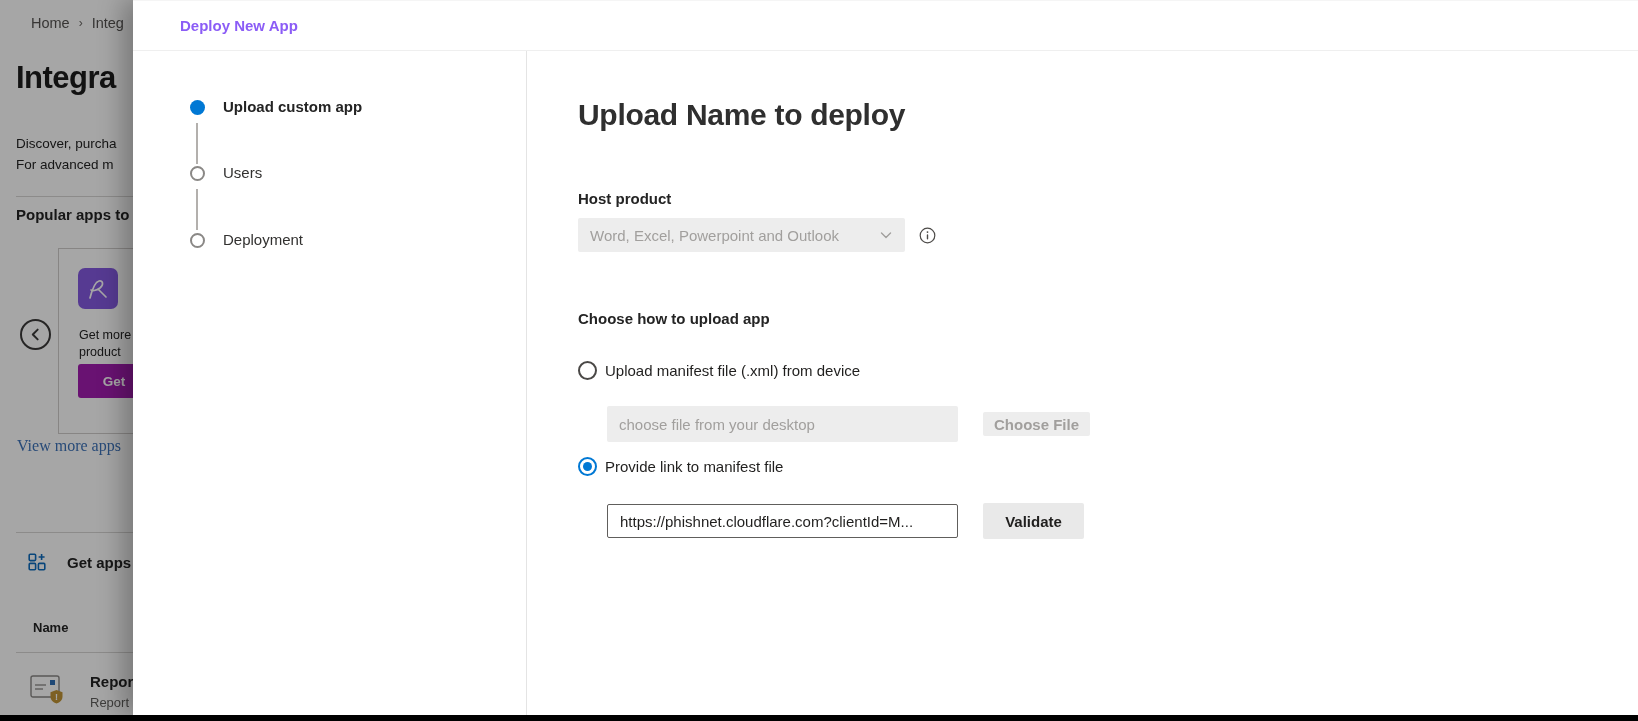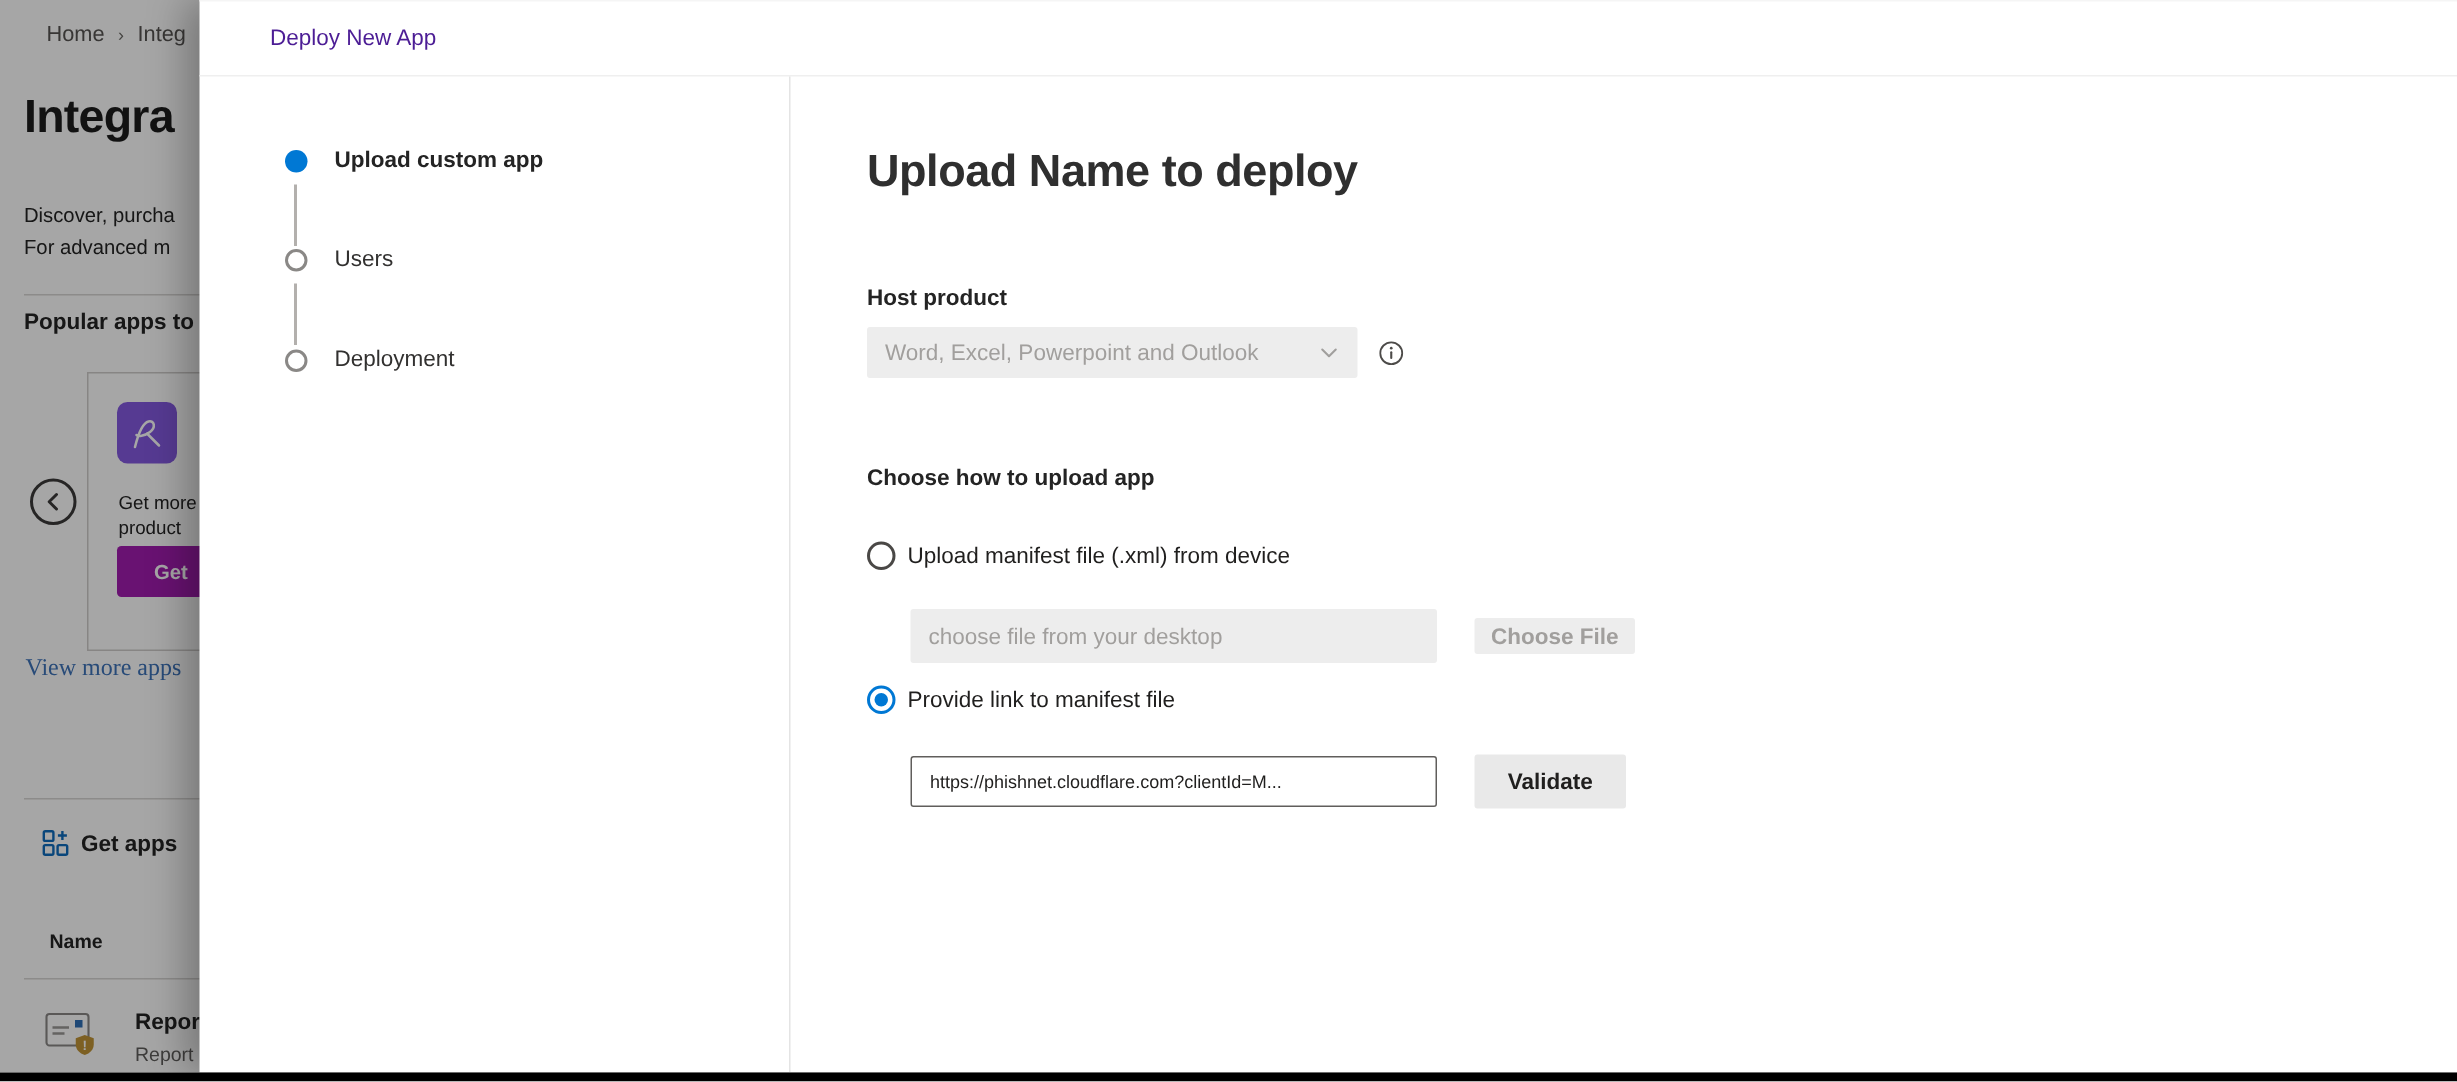--- a/index.html
+++ b/index.html
@@ -31,37 +31,37 @@
                   align-items:center; justify-content:center; }
   .adobe-tile { position:absolute; left:78px; top:268px; width:40px; height:41px; border-radius:7px;
                 background:#855ae0; display:flex; align-items:center; justify-content:center; }
   .bd-card-text { position:absolute; left:79px; top:327px; font-size:12.5px; line-height:17px;
                   color:#242424; white-space:nowrap; }
   .get-btn { position:absolute; left:78px; top:364px; width:72px; height:34px; border-radius:3px;
              background:#a21caf; color:#fff; font-size:13.5px; font-weight:700; border:none;
              display:flex; align-items:center; justify-content:center; }
   .view-more { position:absolute; left:17px; top:437px; font-family:"Liberation Serif", serif;
                font-size:16px; color:#3e73b9; text-decoration:none; white-space:nowrap; }
-  .getapps-row { position:absolute; left:28px; top:553px; display:flex; align-items:center; gap:8px; }
+  .getapps-row { position:absolute; left:28px; top:553px; display:flex; align-items:center; gap:21px; }
   .getapps-label { font-size:15px; font-weight:700; color:#242424; white-space:nowrap; }
   .name-col { position:absolute; left:33px; top:620px; font-size:13px; font-weight:700; }
   .report-row { position:absolute; left:30px; top:673px; display:flex; gap:26px; }
   .report-title { font-size:15px; font-weight:700; color:#242424; white-space:nowrap; }
   .report-sub { font-size:13px; color:#605e5c; margin-top:5px; white-space:nowrap; }
 
   
   .scrim { position:absolute; inset:0; bottom:6px; background:rgba(0,0,0,0.35); z-index:1; }
 
   
   .panel { position:absolute; left:133px; top:0; right:0; height:715px; background:#fff; z-index:2;
            box-shadow:-10px 0 24px rgba(0,0,0,0.28); border-top:1px solid #f5f5f5;
            display:flex; flex-direction:column; }
   .panel-header { height:50px; flex:0 0 50px; border-bottom:1px solid #efefef;
                   display:flex; align-items:center; padding-left:47px; }
-  .panel-title { font-size:15px; font-weight:400; color:#4c1d95; }
+  .panel-title { font-size:15px; font-weight:700; color:#8b5cf6; }
   .panel-body { flex:1; display:flex; min-height:0; }
 
   
   .wizard { width:394px; flex:0 0 394px; border-right:1px solid #e4e4e4; position:relative; }
   .step-dot { position:absolute; width:15px; height:15px; border-radius:50%; }
   .step-dot.active { background:#0078d4; }
   .step-dot.upcoming { background:#fff; border:2px solid #8a8886; }
   .step-label { position:absolute; left:90px; font-size:15px; color:#323130; white-space:nowrap; }
   .step-label.active { font-weight:700; color:#242424; }
   .step-line { position:absolute; left:63px; width:2px; background:#b3b0ad; }
@@ -84,21 +84,21 @@
   .radio.on::after { content:""; width:9px; height:9px; border-radius:50%; background:#0078d4; display:block; }
   .radio-label { font-size:15px; color:#201f1e; white-space:nowrap; }
 
   .input-row { position:absolute; left:80px; display:flex; align-items:center; gap:25px;justify-content:center; }
   .file-input { width:351px; height:36px; background:#ededed; border:none; padding:0 12px;
                 font-size:15px; font-family:"Liberation Sans", sans-serif; color:#201f1e; border-radius:2px; }
   .file-input::placeholder { color:#a19f9d; opacity:1; }
   .ghost-btn { width:107px; height:24px; background:#ededed; border:none; border-radius:2px;
                color:#a19f9d; font-size:15px; font-weight:700; font-family:"Liberation Sans", sans-serif; }
   .url-input { width:351px; height:34px; background:#fff; border:1px solid #605e5c; padding:0 12px;
-               font-size:12px; font-family:"Liberation Sans", sans-serif; color:#201f1e; border-radius:2px; }
+               font-size:15px; font-family:"Liberation Sans", sans-serif; color:#201f1e; border-radius:2px; }
   .validate-btn { width:101px; height:36px; background:#e9e9e9; border:none; border-radius:2px;
                   color:#201f1e; font-size:15px; font-weight:700; font-family:"Liberation Sans", sans-serif; }
 
   
   .bottom-bar { position:absolute; left:0; right:0; bottom:0; height:6px; background:#000; z-index:3; }
 </style>
 </head>
 <body>
 
 <div class="backdrop">

